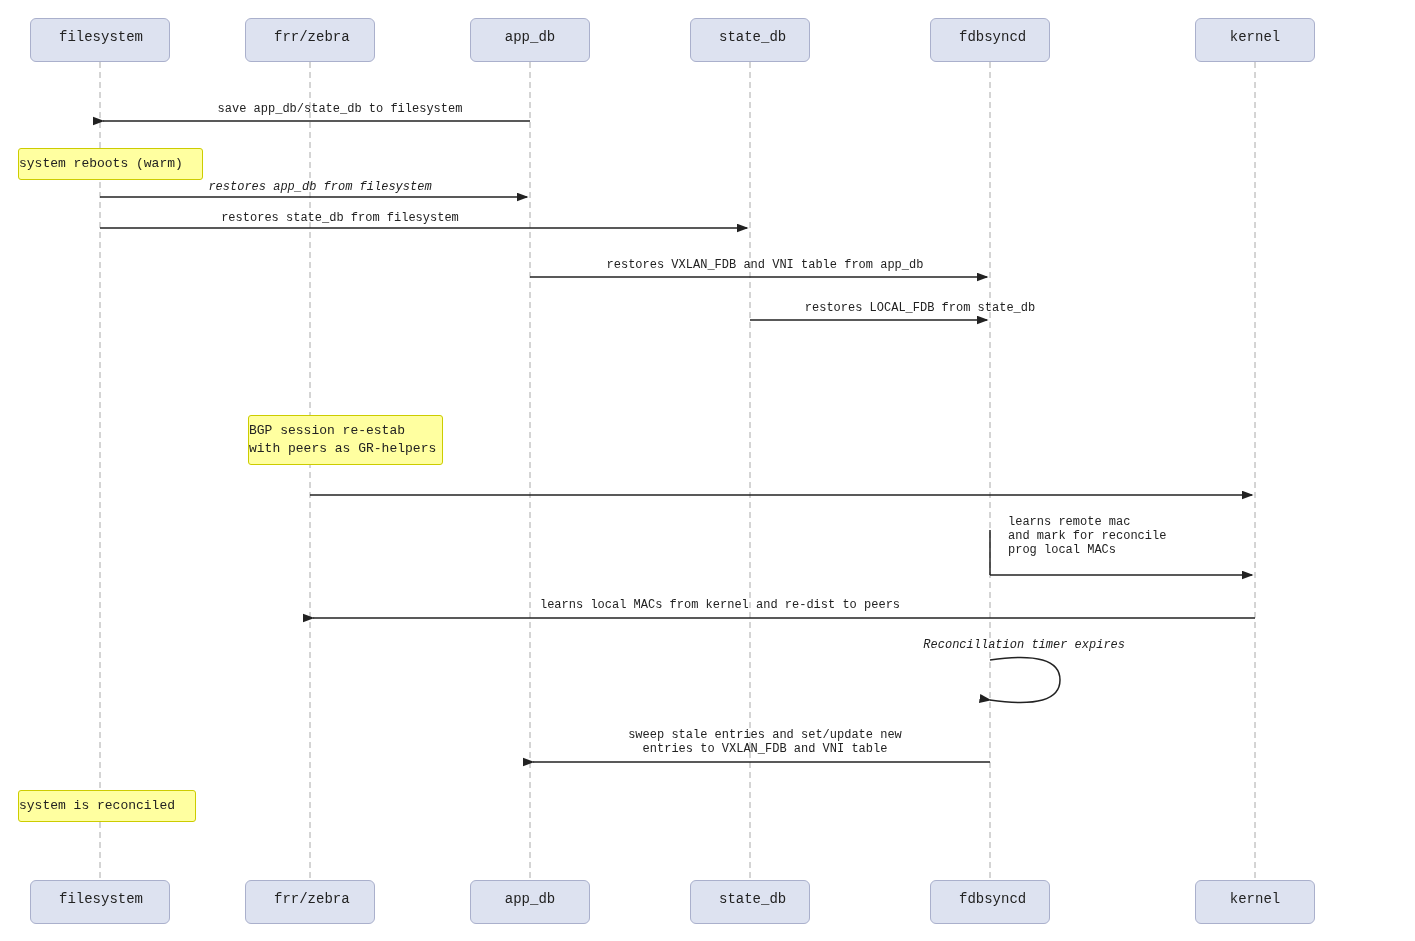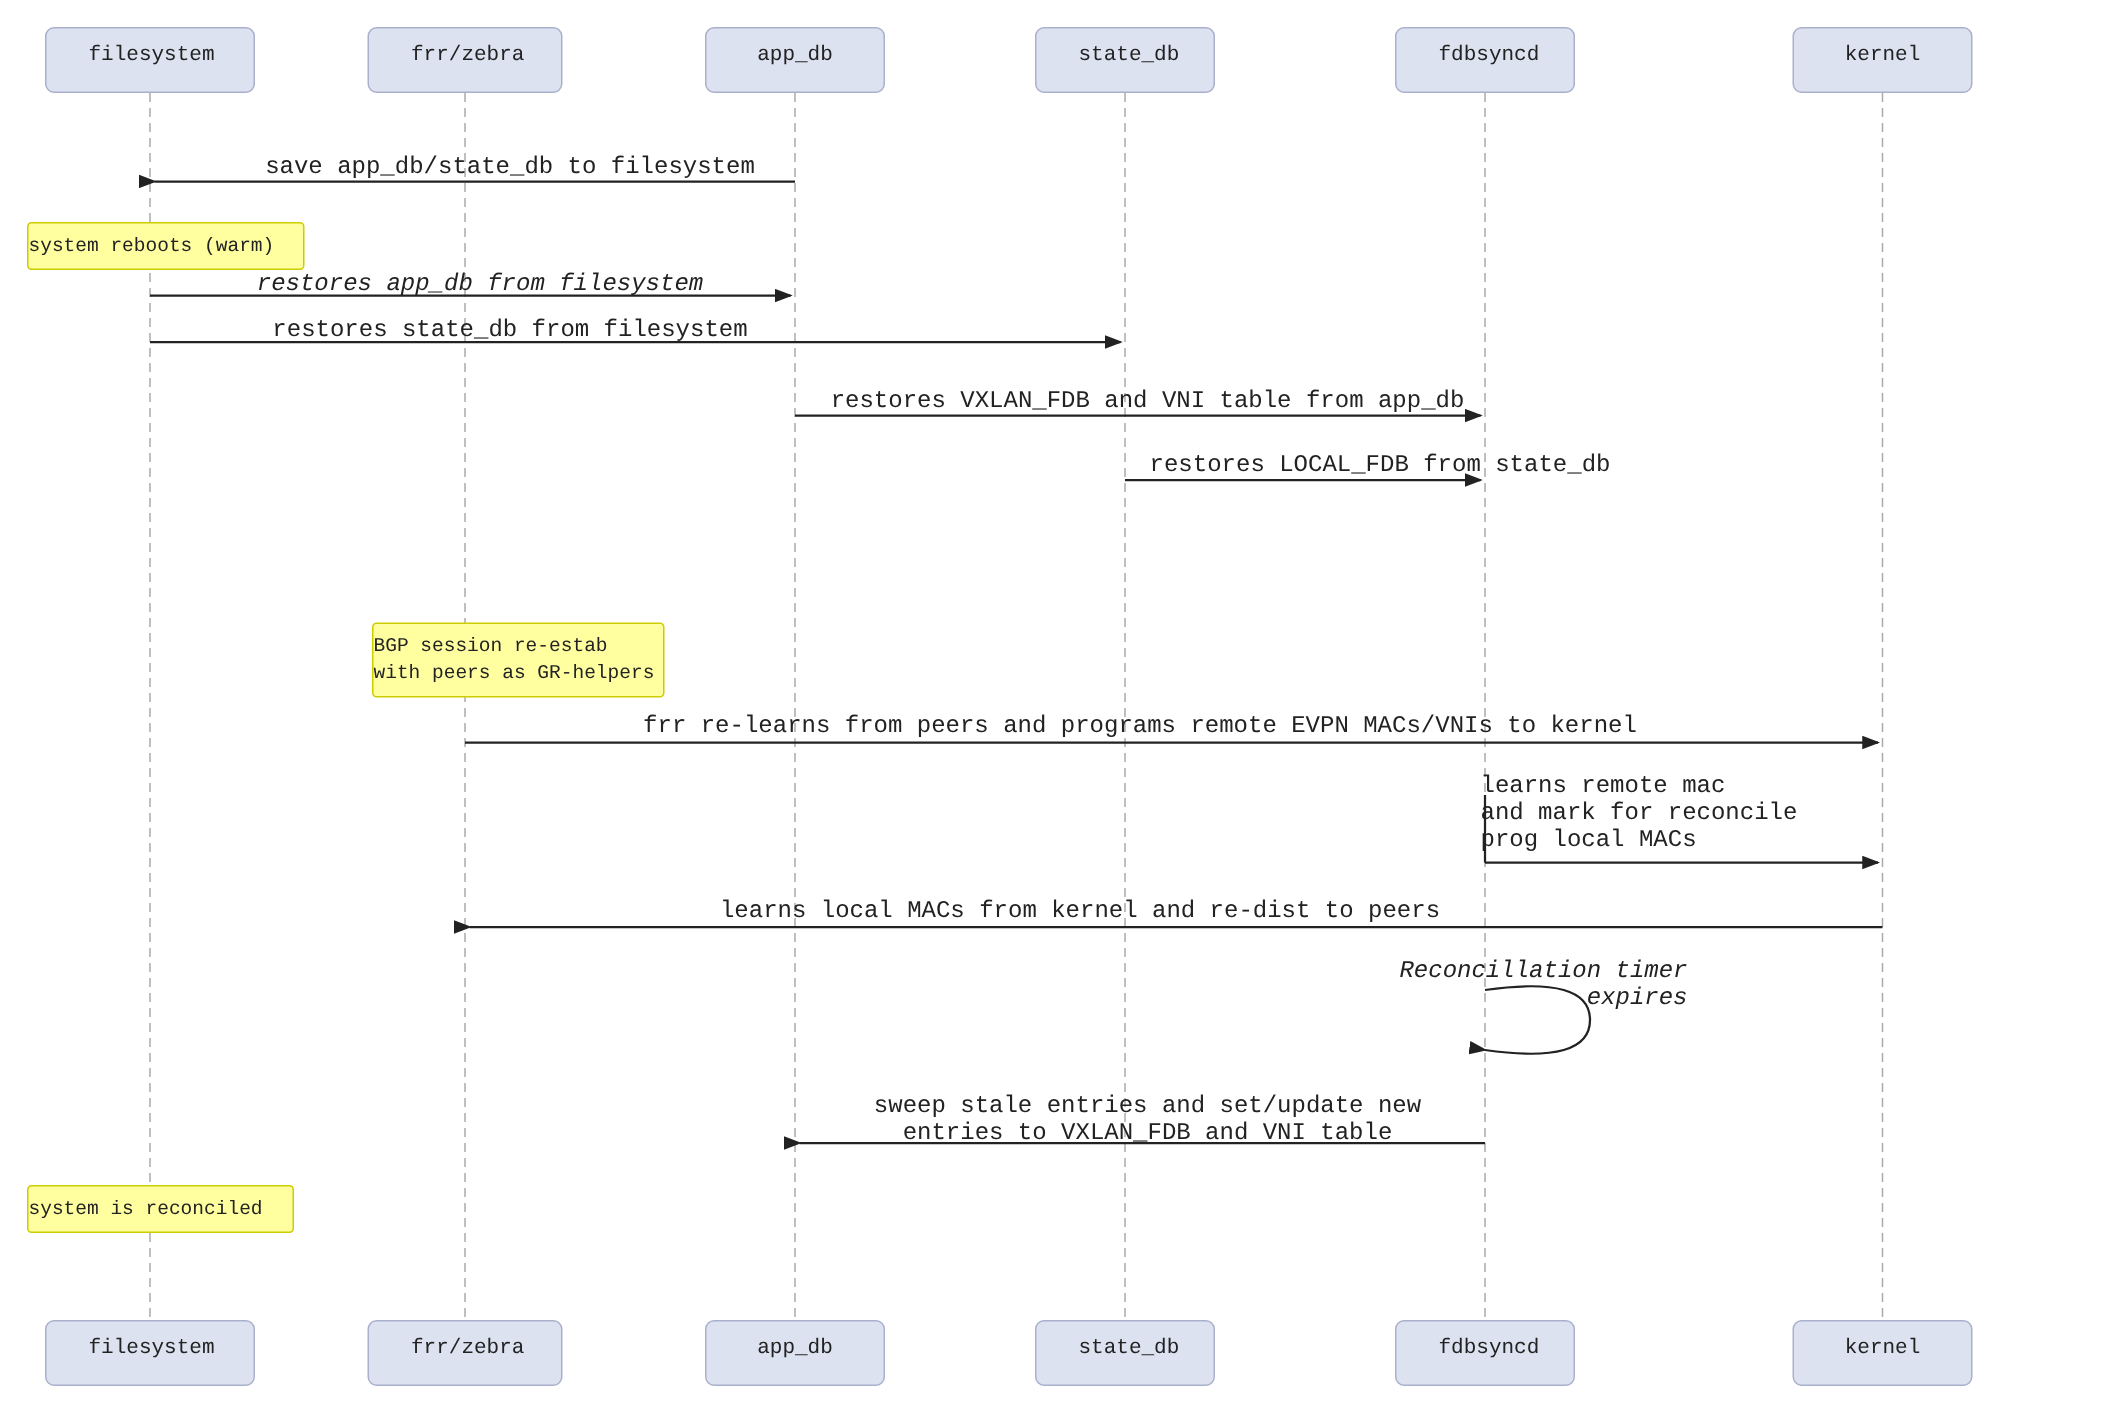--- a/index.html
+++ b/index.html
@@ -43,21 +43,21 @@
     svg#lines {
       position: absolute;
       top: 0; left: 0;
       width: 1415px;
       height: 941px;
       pointer-events: none;
     }
     .msg-label {
       position: absolute;
       font-family: 'Courier New', Courier, monospace;
-      font-size: 16px;
+      font-size: 12px;
       text-align: center;
       white-space: pre-line;
       color: #222;
     }
   </style>
 </head>
 <body>
 
 <div id="diagram">
   <svg id="lines" xmlns="http://www.w3.org/2000/svg">
@@ -130,23 +130,22 @@
   <div class="msg-label" style="left:150px; top:102px; width:380px;">save app_db/state_db to filesystem</div>
 
   <div class="msg-label" style="left:130px; top:180px; width:380px;font-style:italic;">restores app_db from filesystem</div>
 
   <div class="msg-label" style="left:130px; top:211px; width:420px;">restores state_db from filesystem</div>
 
   <div class="msg-label" style="left:540px; top:258px; width:450px;">restores VXLAN_FDB and VNI table from app_db</div>
 
   <div class="msg-label" style="left:750px; top:301px; width:340px;">restores LOCAL_FDB from state_db</div>
 
-  <div class="msg-label" style="left:390px; top:475px; width:740px;">frr re-learns from peers and programs remote EVPN MACs/VNIs to kernel</div>
 
-  <div class="msg-label" style="left:987px; top:515px; width:250px; text-align:left;">learns remote mac
+  <div class="msg-label" style="left:1008px; top:515px; width:250px; text-align:left;">learns remote mac
 and mark for reconcile
 prog local MACs</div>
 
   <div class="msg-label" style="left:390px; top:598px; width:660px;">learns local MACs from kernel and re-dist to peers</div>
 
   <div class="msg-label" style="left:905px; top:638px; width:220px; text-align:right;font-style:italic;">Reconcillation timer expires</div>
 
   <div class="msg-label" style="left:540px; top:728px; width:450px;">sweep stale entries and set/update new
 entries to VXLAN_FDB and VNI table</div>
 

